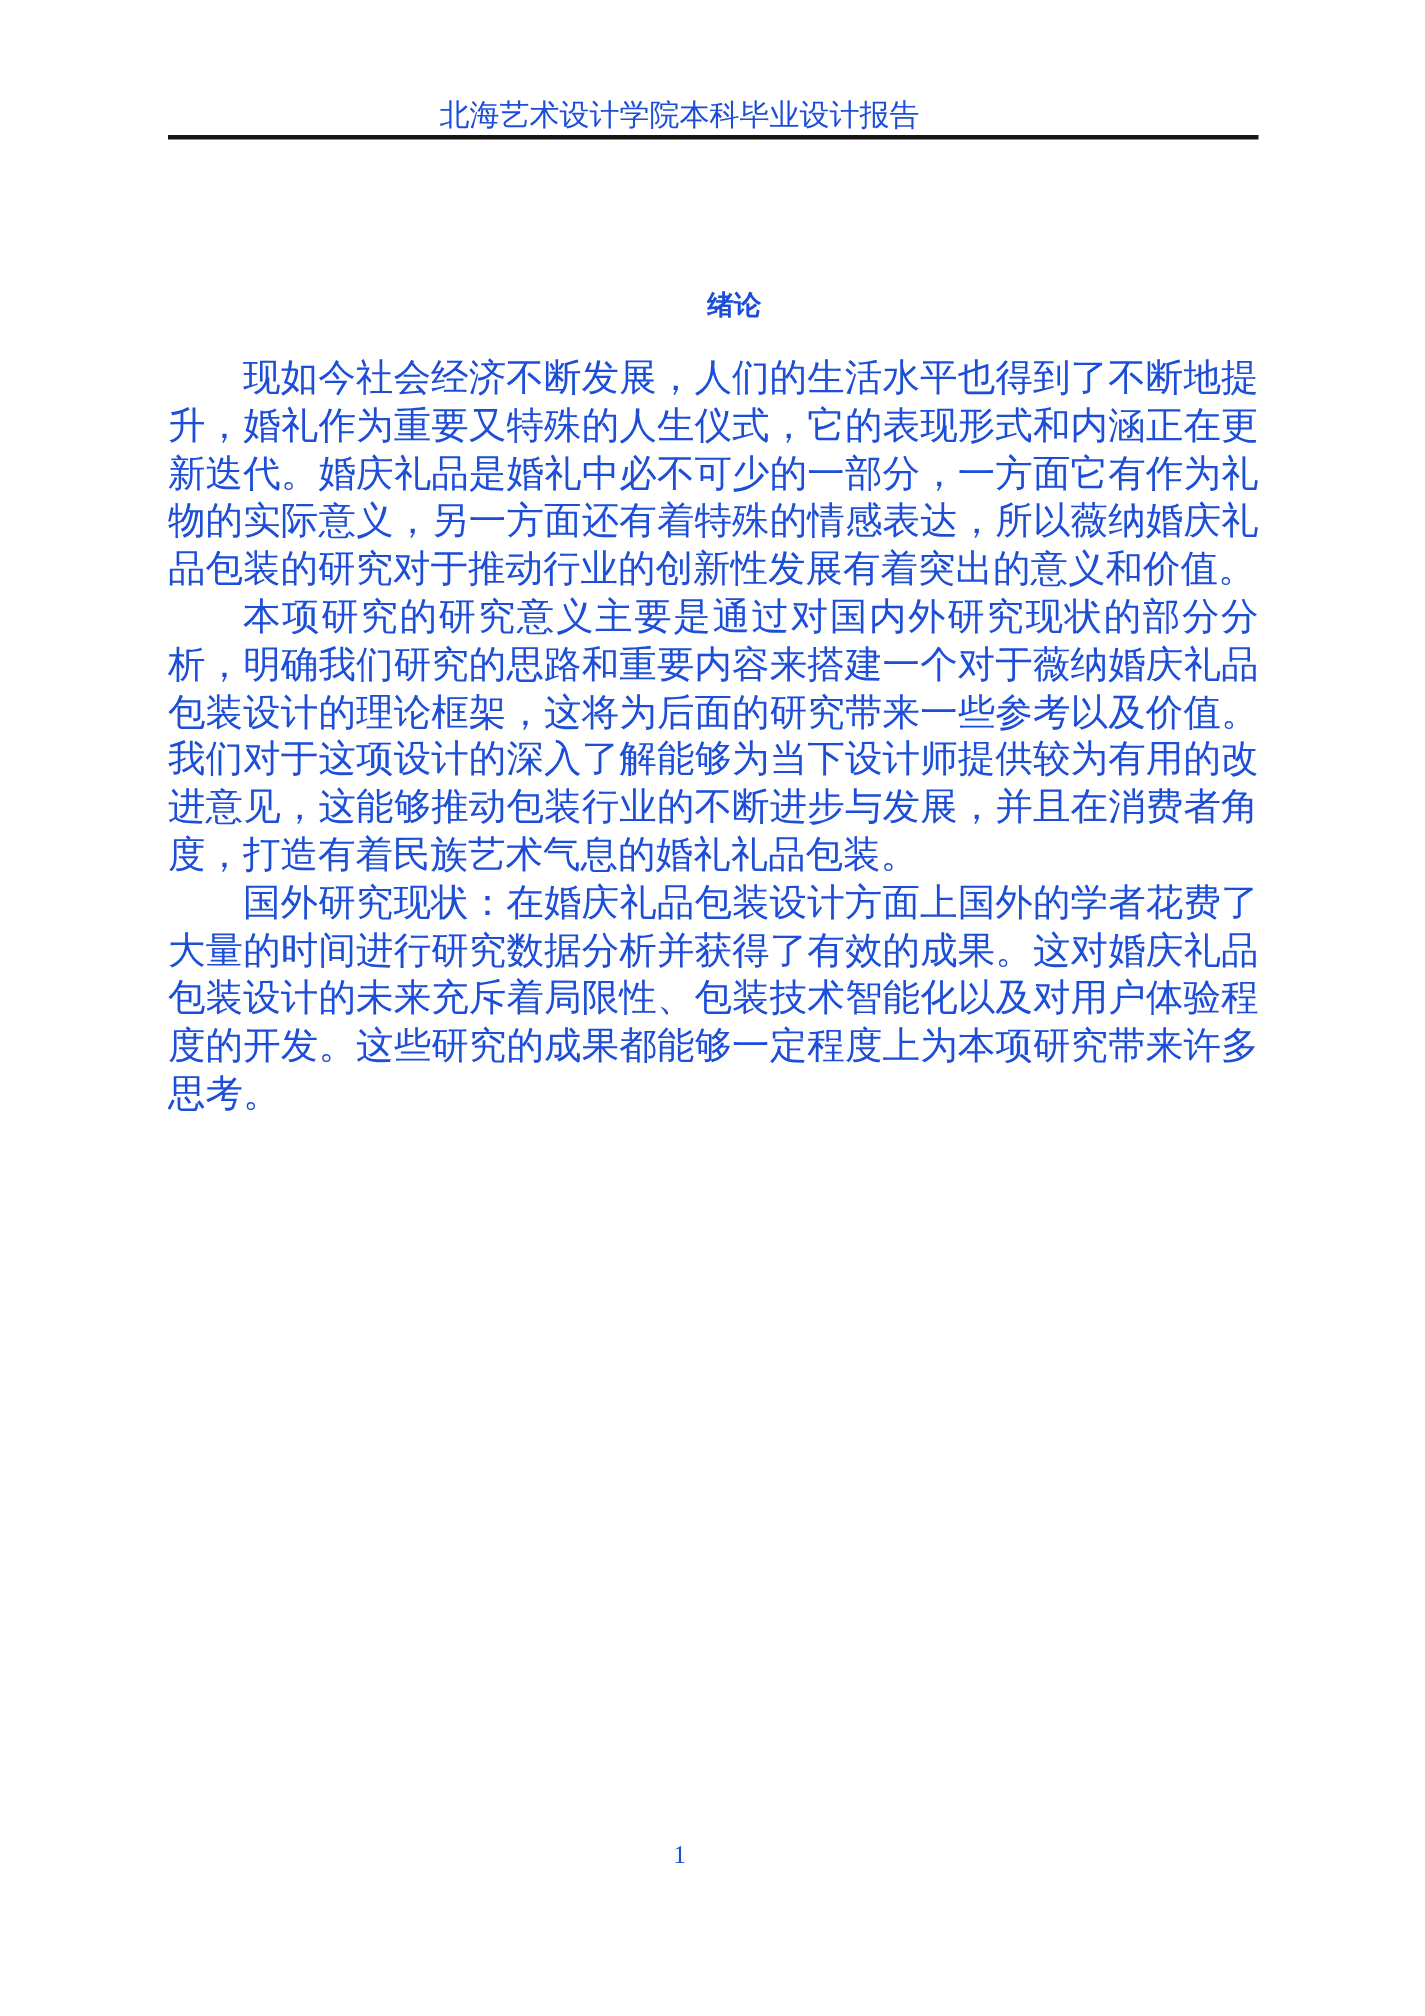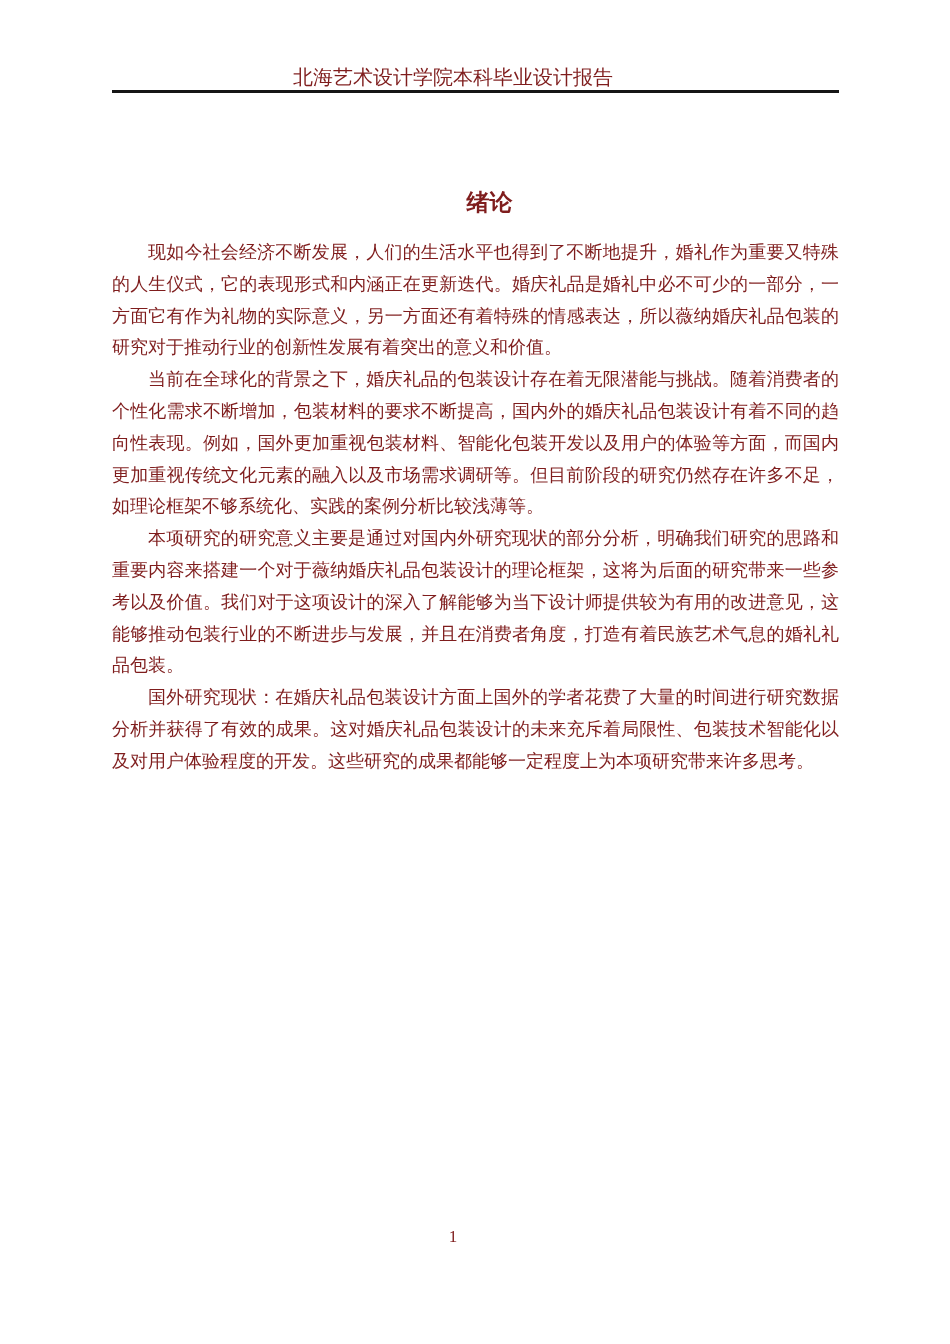--- a/index.html
+++ b/index.html
@@ -6,21 +6,21 @@
     margin: 0;
     padding: 0;
     background: #ffffff;
   }
   .page {
     position: relative;
     width: 906px;
     height: 1344px;
     background: #ffffff;
     font-family: "Liberation Serif", "DejaVu Serif", serif;
-    color: #7f1d1d;
+    color: #1d4ed8;
     overflow: hidden;
   }
   .header-title {
     position: absolute;
     top: 64px;
     left: 0;
     width: 100%;
     text-align: center;
     font-size: 20px;
     line-height: 26px;
@@ -36,31 +36,31 @@
   }
   .section-title {
     position: absolute;
     top: 188px;
     left: 112px;
     width: 727px;
     padding-left: 28px;
     box-sizing: border-box;
     margin: 0;
     text-align: center;
-    font-size: 23px;
+    font-size: 18px;
     font-weight: 700;
     line-height: 30px;
     font-family: Liberation Serif, serif;
   }
   .body-text {
     position: absolute;
     top: 237px;
     left: 112px;
     width: 727px;
-    font-size: 18px;
+    font-size: 25px;
     line-height: 31.8px;
     text-align: justify;
     text-justify: inter-ideograph;
   }
   .body-text p {
     margin: 0;
     padding: 0;
     text-indent: 2em;
   }
   .page-number {
@@ -79,20 +79,19 @@
 <div class="page">
 
   <div class="header-title">北海艺术设计学院本科毕业设计报告</div>
 
   <div class="header-rule"></div>
 
   <h1 class="section-title">绪论</h1>
 
   <div class="body-text">
     <p>现如今社会经济不断发展，人们的生活水平也得到了不断地提升，婚礼作为重要又特殊的人生仪式，它的表现形式和内涵正在更新迭代。婚庆礼品是婚礼中必不可少的一部分，一方面它有作为礼物的实际意义，另一方面还有着特殊的情感表达，所以薇纳婚庆礼品包装的研究对于推动行业的创新性发展有着突出的意义和价值。</p>
-    <p>当前在全球化的背景之下，婚庆礼品的包装设计存在着无限潜能与挑战。随着消费者的个性化需求不断增加，包装材料的要求不断提高，国内外的婚庆礼品包装设计有着不同的趋向性表现。例如，国外更加重视包装材料、智能化包装开发以及用户的体验等方面，而国内更加重视传统文化元素的融入以及市场需求调研等。但目前阶段的研究仍然存在许多不足，如理论框架不够系统化、实践的案例分析比较浅薄等。</p>
     <p>本项研究的研究意义主要是通过对国内外研究现状的部分分析，明确我们研究的思路和重要内容来搭建一个对于薇纳婚庆礼品包装设计的理论框架，这将为后面的研究带来一些参考以及价值。我们对于这项设计的深入了解能够为当下设计师提供较为有用的改进意见，这能够推动包装行业的不断进步与发展，并且在消费者角度，打造有着民族艺术气息的婚礼礼品包装。</p>
     <p>国外研究现状：在婚庆礼品包装设计方面上国外的学者花费了大量的时间进行研究数据分析并获得了有效的成果。这对婚庆礼品包装设计的未来充斥着局限性、包装技术智能化以及对用户体验程度的开发。这些研究的成果都能够一定程度上为本项研究带来许多思考。</p>
   </div>
 
   <div class="page-number">1</div>
 
 </div>
 
 </body></html>

